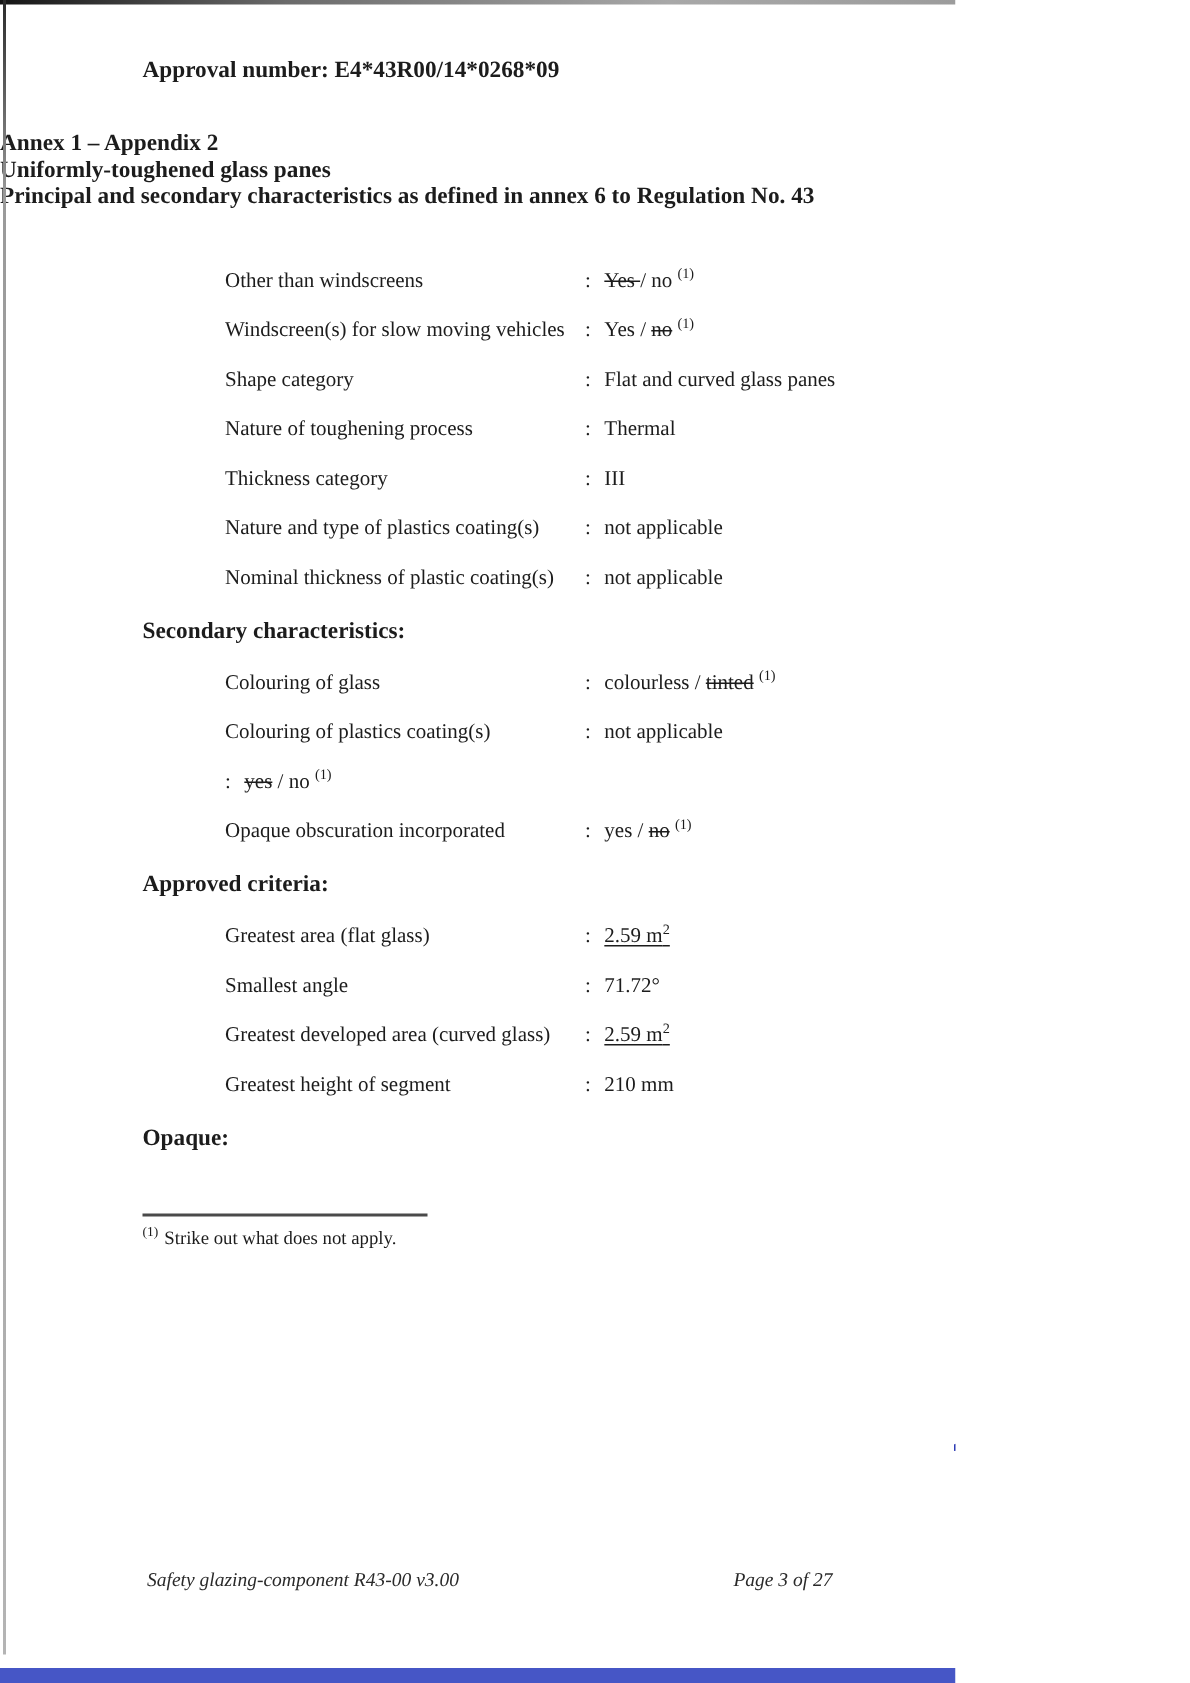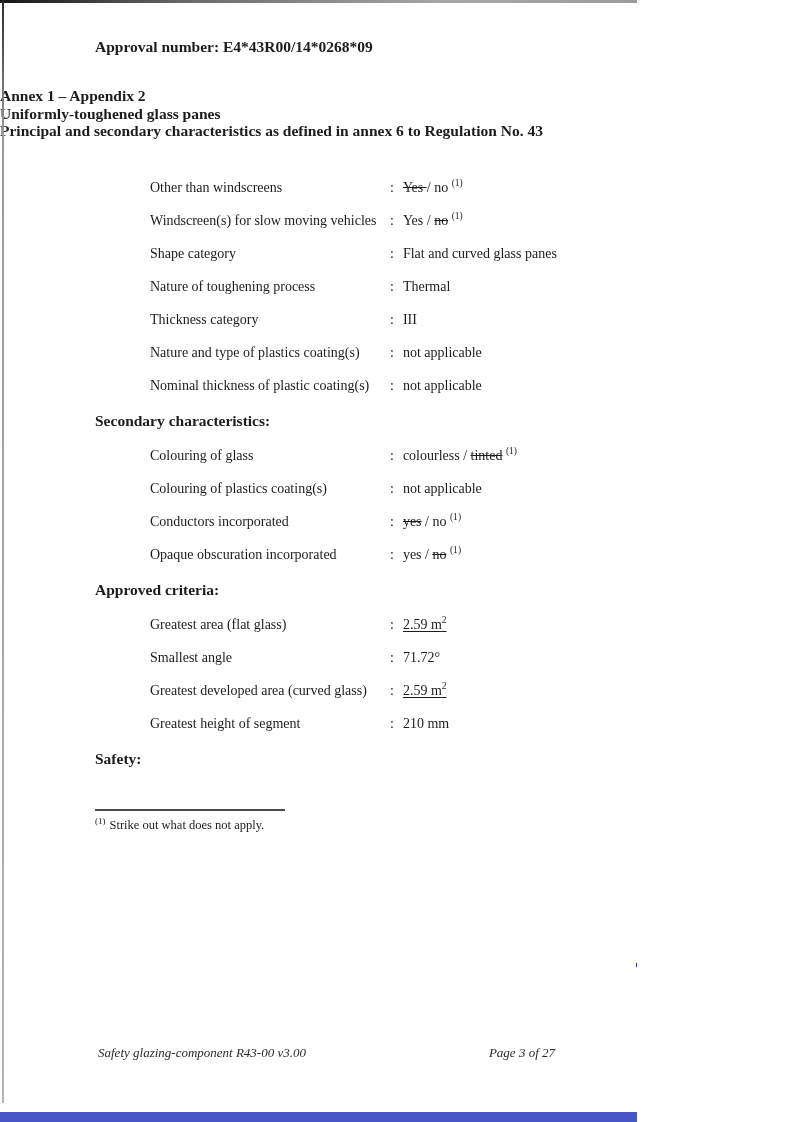--- a/index.html
+++ b/index.html
@@ -76,21 +76,20 @@
       <div class="section-heading">Secondary characteristics:</div>
       <div class="row">
         <div class="row-label">Colouring of glass</div>
         <div class="row-value"><span class="colon">:</span><span><span>colourless / </span><span class="strike">tinted</span><span>&nbsp;</span><sup>(1)</sup></span></div>
       </div>
       <div class="row">
         <div class="row-label">Colouring of plastics coating(s)</div>
         <div class="row-value"><span class="colon">:</span><span><span>not applicable</span></span></div>
       </div>
       <div class="row">
-        <div class="row-label">Conductors incorporated</div>
         <div class="row-value"><span class="colon">:</span><span><span class="strike">yes</span><span> / no </span><sup>(1)</sup></span></div>
       </div>
       <div class="row">
         <div class="row-label">Opaque obscuration incorporated</div>
         <div class="row-value"><span class="colon">:</span><span><span>yes / </span><span class="strike">no</span><span>&nbsp;</span><sup>(1)</sup></span></div>
       </div>
       <div class="section-heading">Approved criteria:</div>
       <div class="row">
         <div class="row-label">Greatest area (flat glass)</div>
         <div class="row-value"><span class="colon">:</span><span><span class="u"><span>2.59 m</span><sup>2</sup></span></span></div>
@@ -102,21 +101,21 @@
       <div class="row">
         <div class="row-label">Greatest developed area (curved glass)</div>
         <div class="row-value"><span class="colon">:</span><span><span class="u"><span>2.59 m</span><sup>2</sup></span></span></div>
       </div>
       <div class="row">
         <div class="row-label">Greatest height of segment</div>
         <div class="row-value"><span class="colon">:</span><span><span>210 mm</span></span></div>
       </div>
     </div>
 
-  <div class="section-heading">Safety:</div>
+  <div class="section-heading">Opaque:</div>
 
   <div class="footnote-rule"></div>
   <div class="footnote"><sup>(1)</sup><span class="fn-text">Strike out what does not apply.</span></div>
 
   <div class="stamp" style="color: rgb(45, 59, 180);">
     <svg width="140" height="118" viewBox="0 0 140 118">
       <circle cx="74" cy="62" r="50" fill="none" stroke="currentColor" stroke-width="2.6"></circle>
       <g stroke="currentColor" stroke-width="4.5" stroke-linecap="round">
         <line x1="30" y1="9" x2="47" y2="4"></line>
         <line x1="7" y1="26" x2="27" y2="20"></line>

